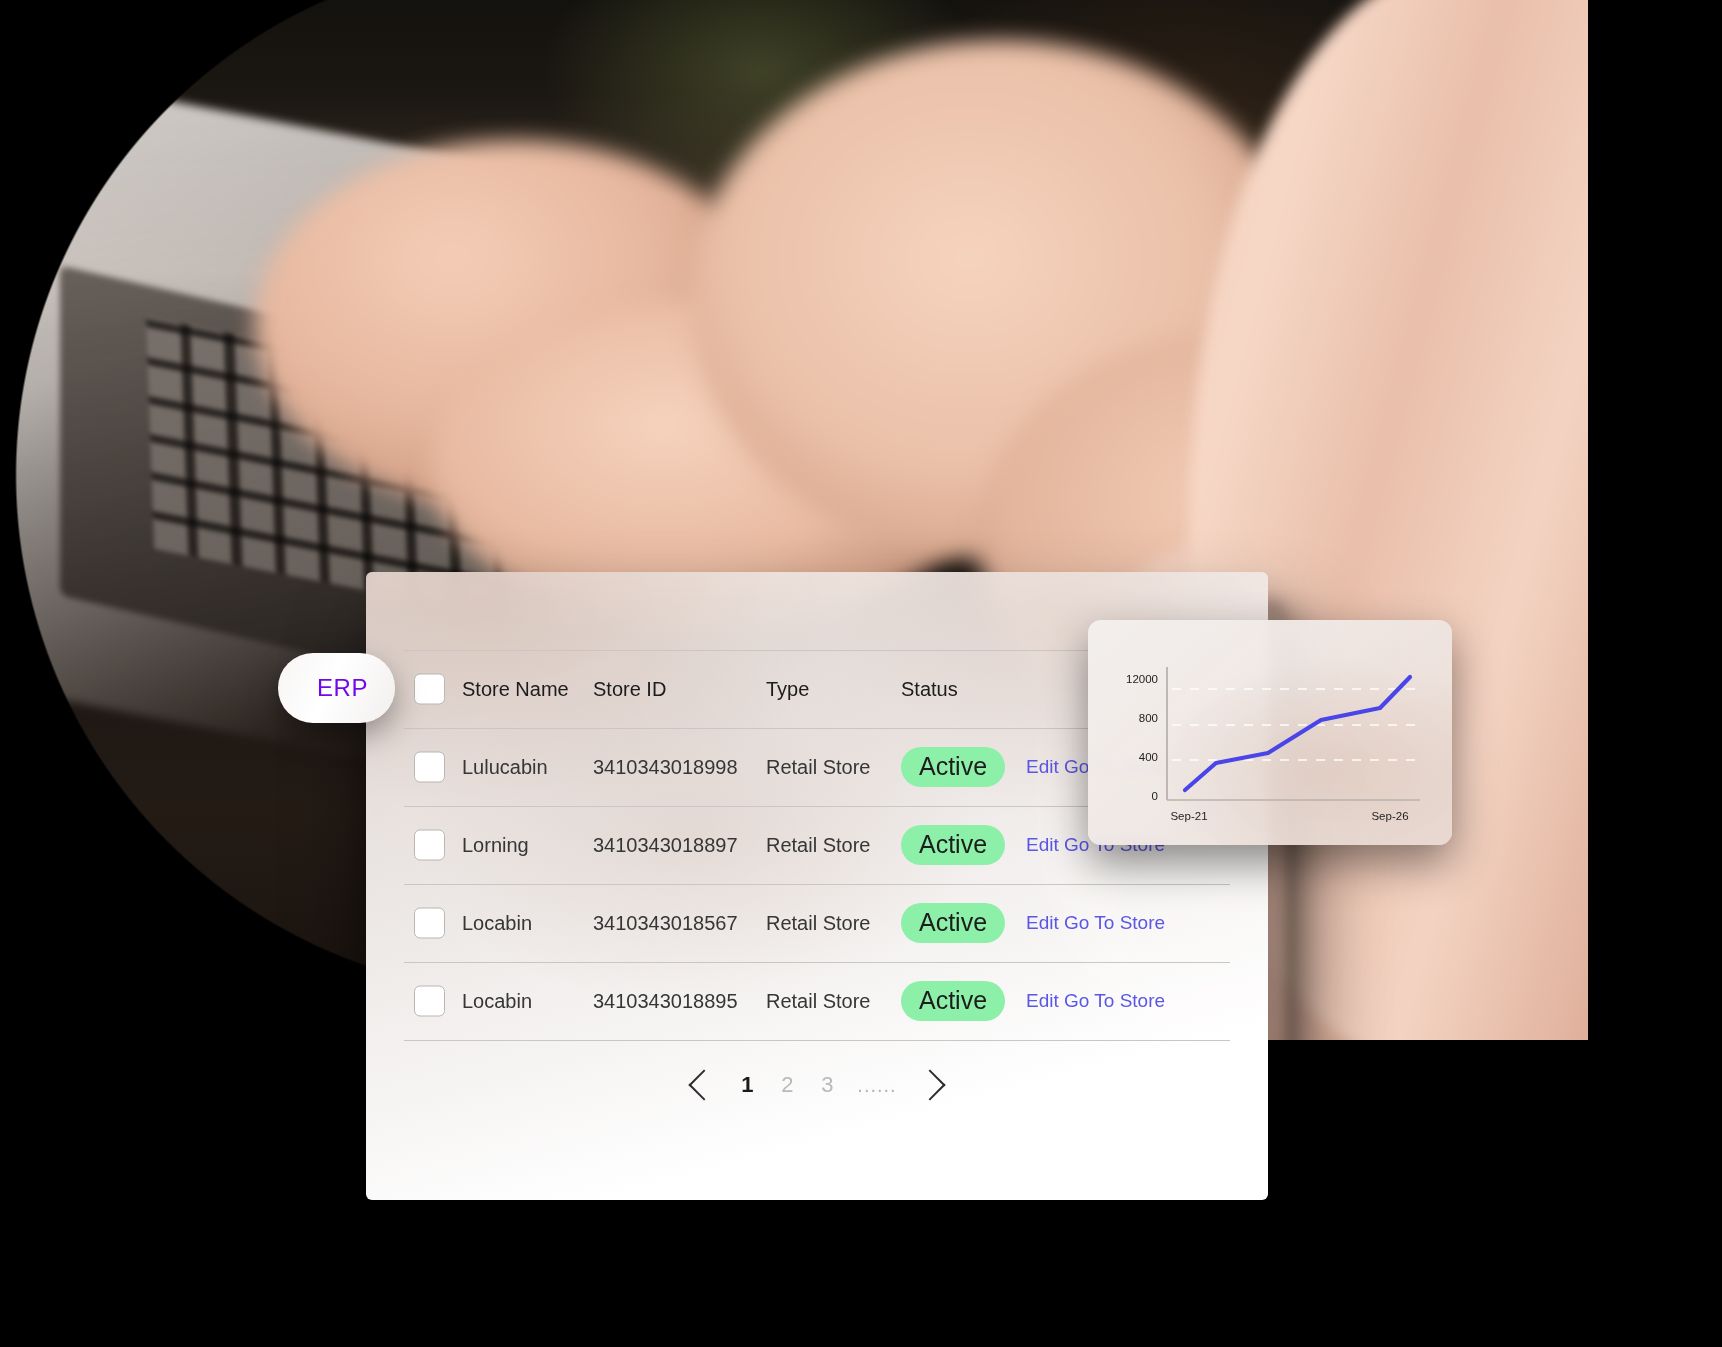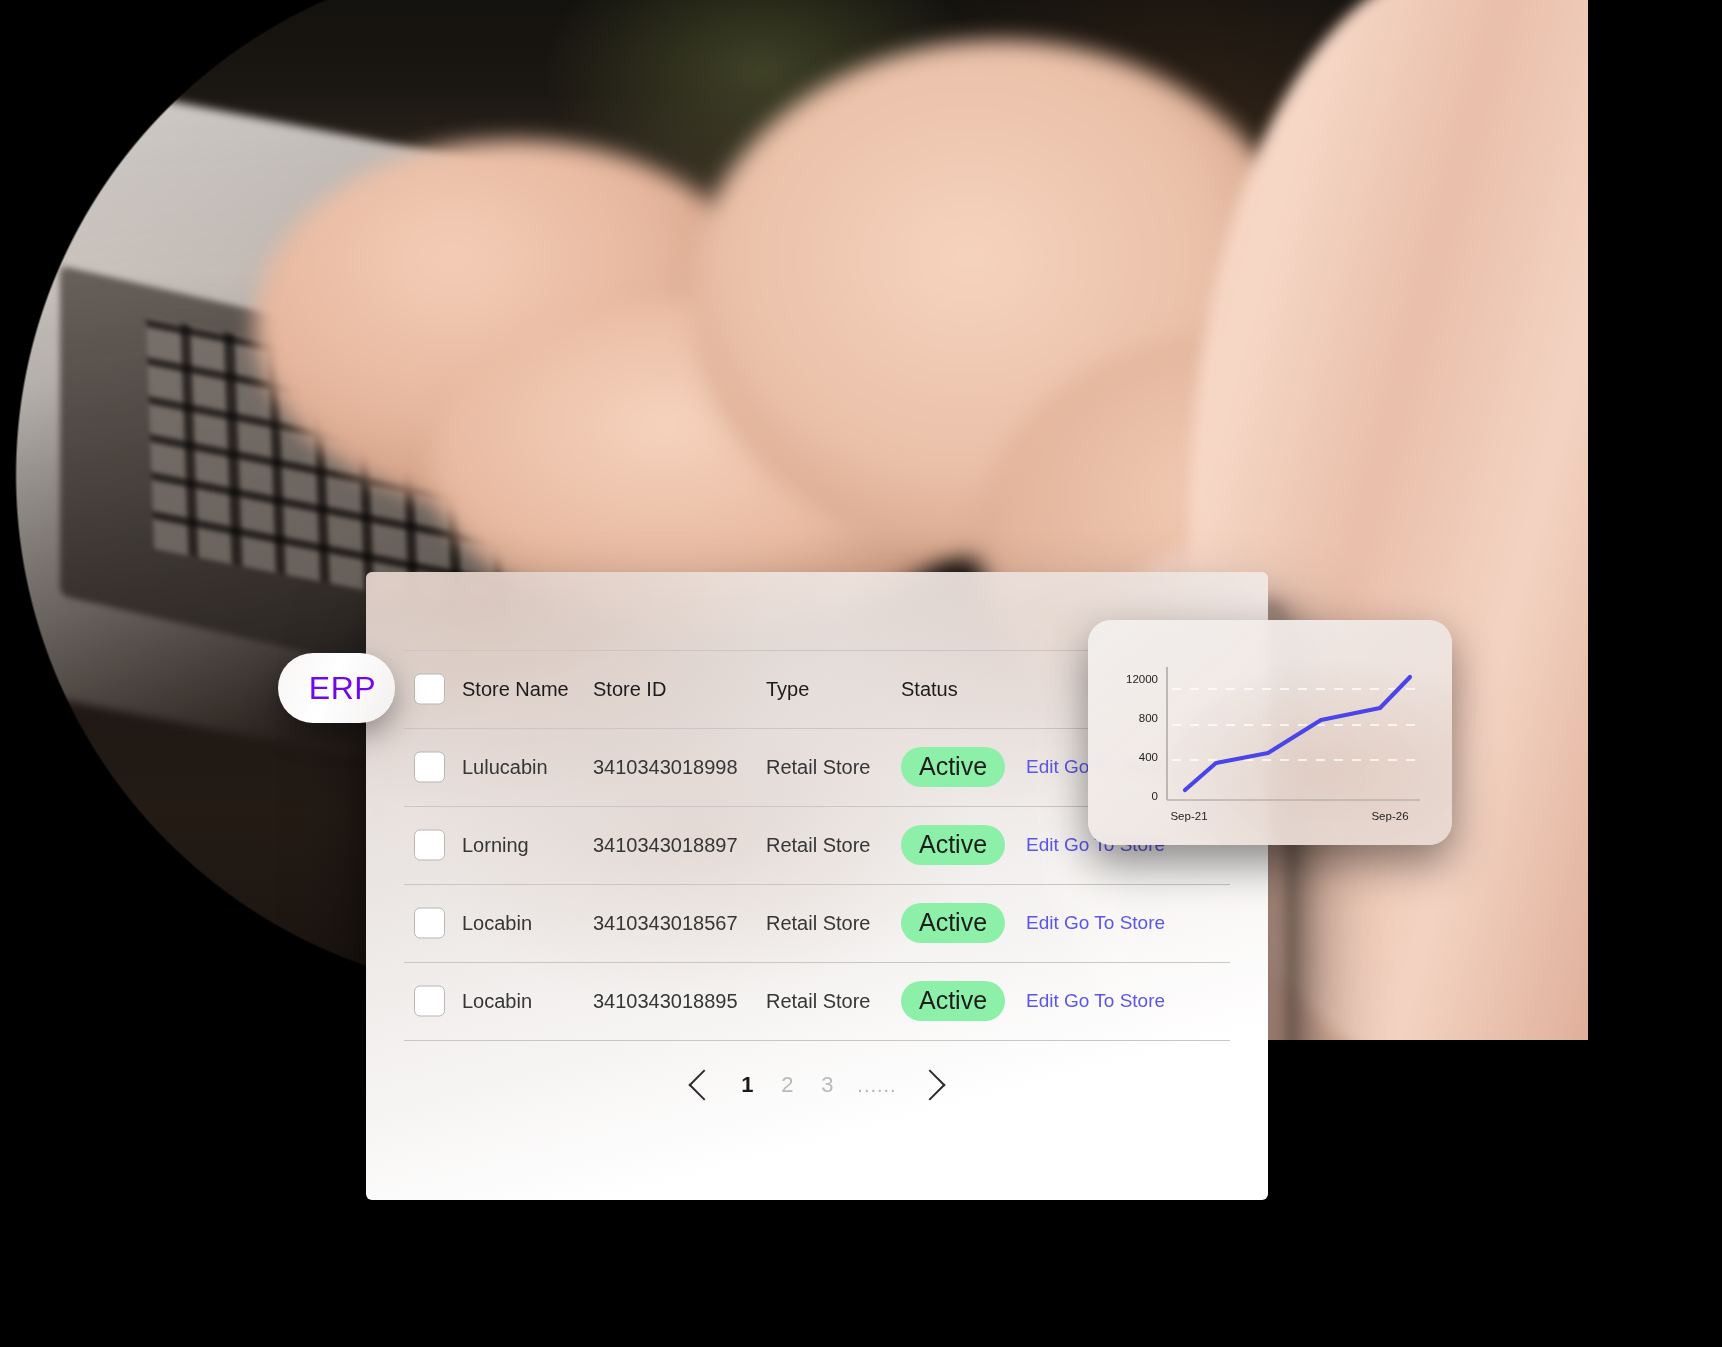--- a/index.html
+++ b/index.html
@@ -282,33 +282,33 @@
     height: 70px;
     border-radius: 36px;
     background: linear-gradient(115deg, #f7f5f4 0%, #ffffff 45%, #f2efee 100%);
     box-shadow: 0 12px 30px rgba(0,0,0,.35);
     display: flex;
     align-items: center;
     justify-content: center;
   }
   .erp-badge span {
     color: #7208e8;
-    font-size: 32px;
+    font-size: 24px;
     letter-spacing: .5px;
     margin-left: 12px;
   }
 
   
   .chart-card {
     position: absolute;
     left: 1088px;
     top: 620px;
     width: 364px;
     height: 225px;
-    border-radius: 23px;
+    border-radius: 13px;
     overflow: hidden;
     background: linear-gradient(140deg,
         rgba(243,239,237,.96) 0%,
         rgba(240,234,231,.95) 35%,
         rgba(236,226,221,.95) 68%,
         rgba(232,219,213,.95) 100%);
     box-shadow: 0 18px 44px rgba(0,0,0,.45);
     backdrop-filter: blur(5px);
   }
   .chart-card-tint {

